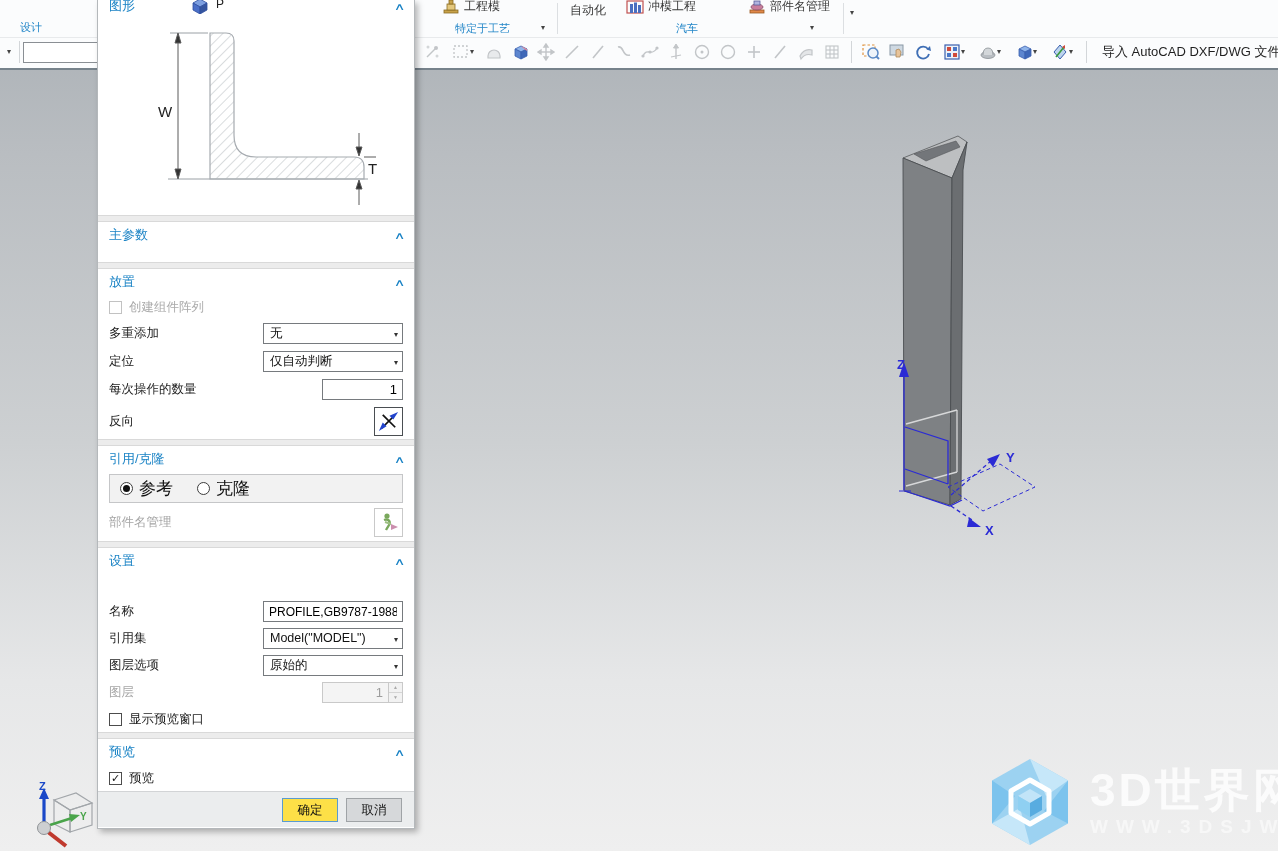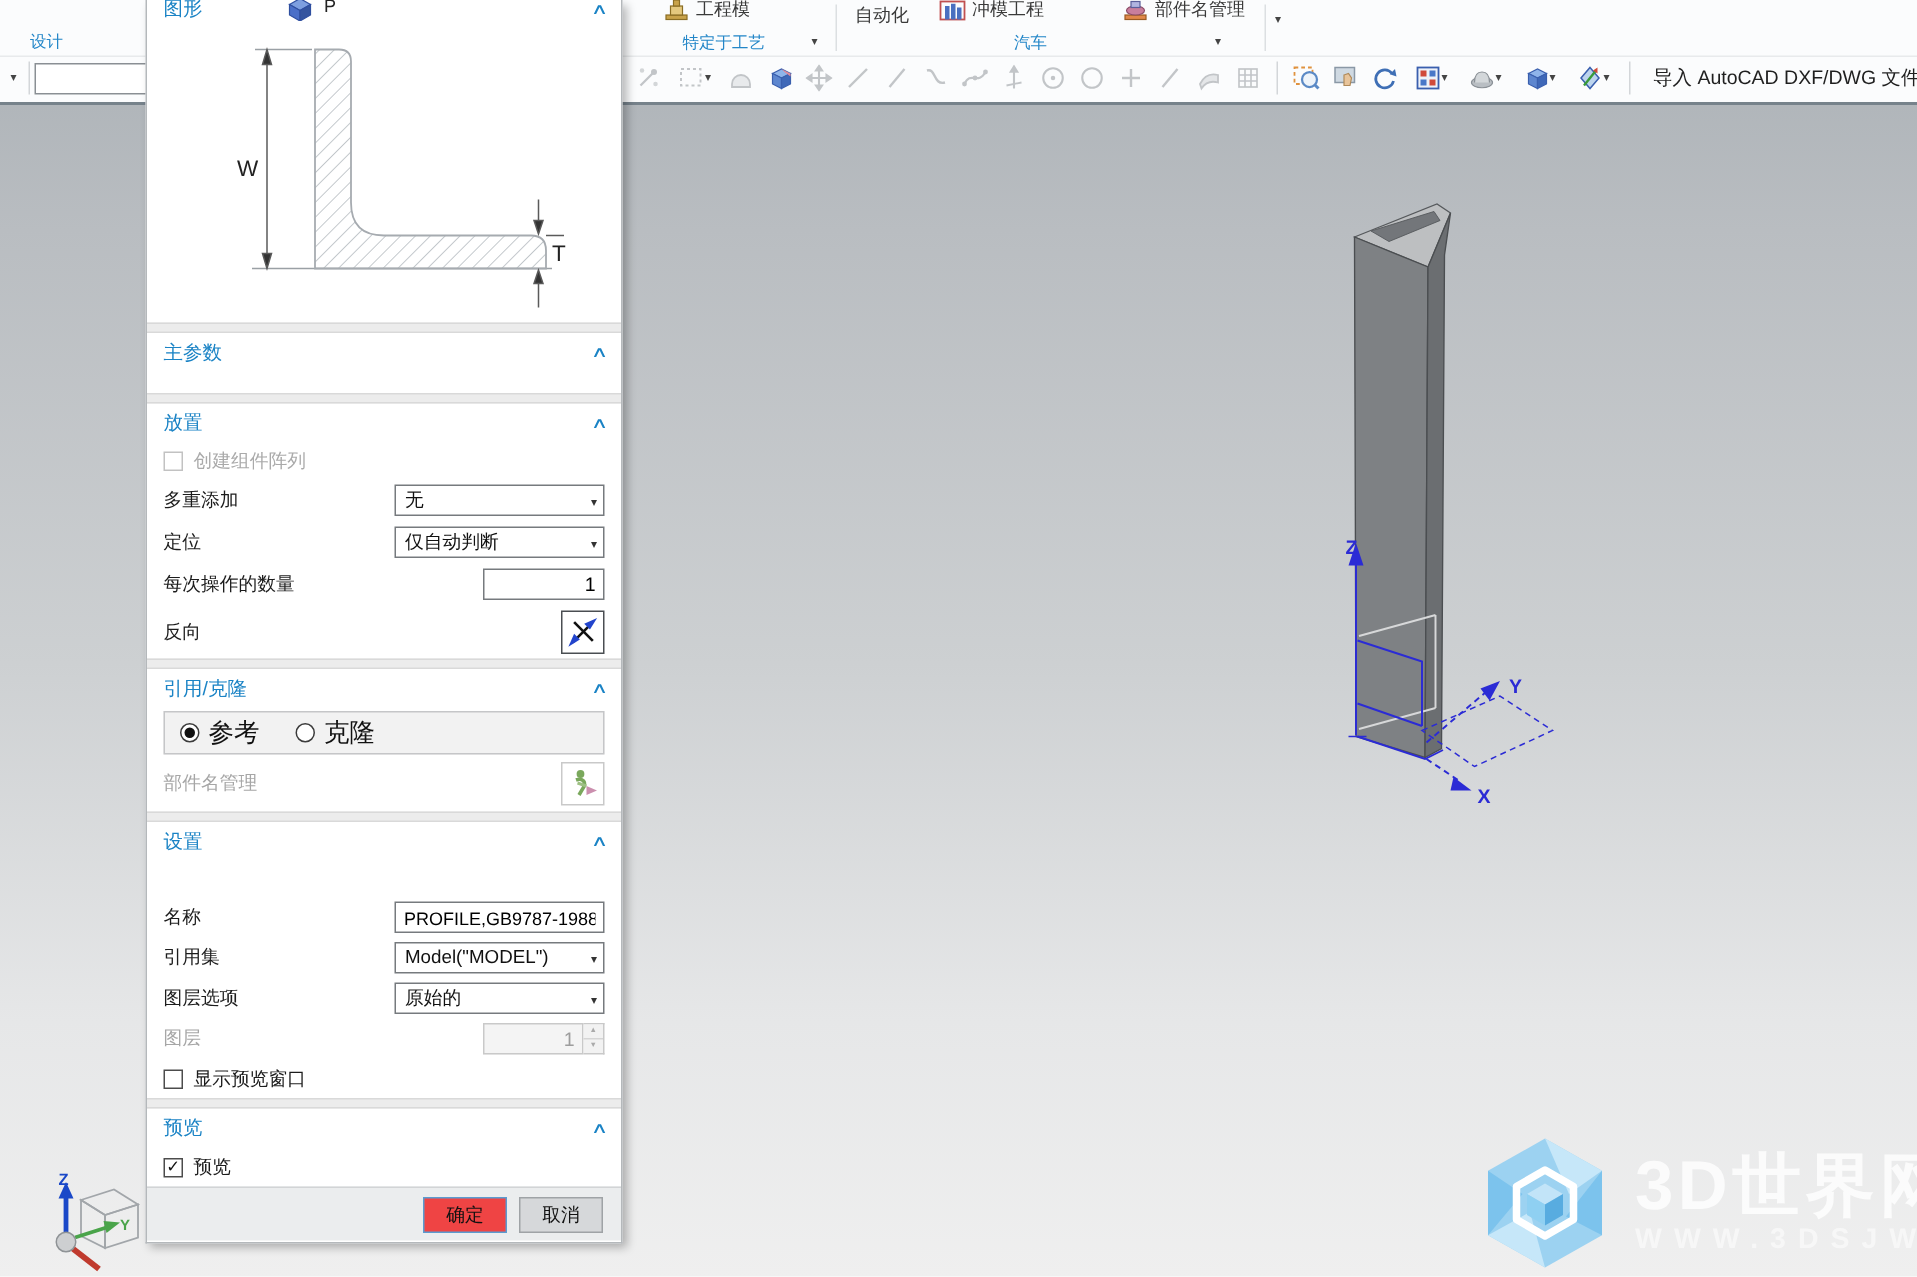--- a/index.html
+++ b/index.html
@@ -68,21 +68,21 @@
     display:inline-flex; align-items:center; justify-content:center; margin-right:6px; flex:none; }
   .radio.sel::after { content:""; width:7px; height:7px; border-radius:50%; background:#111; }
   .rlab { font-size:17px; color:#111; display:flex; align-items:center; }
   .sqbtn { width:29px; height:29px; background:#fff; display:flex; align-items:center;
     justify-content:center; flex:none; }
   .footer { height:36px; background:#ebedee; border-top:1px solid #d2d4d6;
     display:flex; align-items:center; justify-content:flex-end; gap:8px;
     padding-right:12px; flex:none; }
   .btn { height:24px; min-width:56px; font-size:12.5px; color:#111; text-align:center;
     line-height:22px; padding:0 10px; }
-  .btn.ok { background:#ef4444; border:1px solid #5a9bd0; }
+  .btn.ok { background:#fde047; border:1px solid #5a9bd0; }
   .btn.cancel { background:#d6d8da; border:1px solid #9fa3a6; }
   .title-frag { position:absolute; left:92px; top:-3px; display:flex; align-items:flex-start;
     gap:6px; font-size:12px; color:#222; height:20px; overflow:hidden; z-index:3; }
 
   
   .vp-svg { position:absolute; left:0; top:0; z-index:1; }
   .triad-svg { position:absolute; left:10px; top:780px; z-index:2; }
   .watermark { position:absolute; left:984px; top:756px; display:flex; align-items:center;
     gap:14px; z-index:1; }
   .wm-title { font-size:46px; font-weight:bold; color:rgba(255,255,255,.8);

